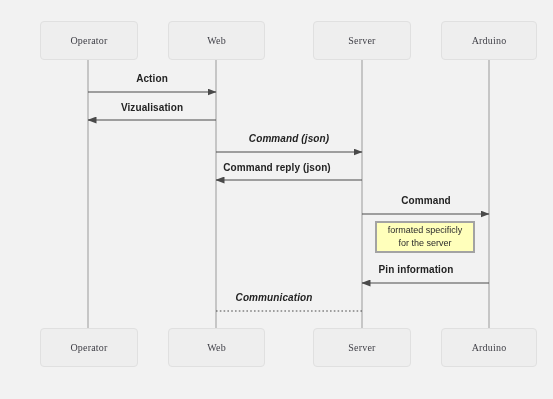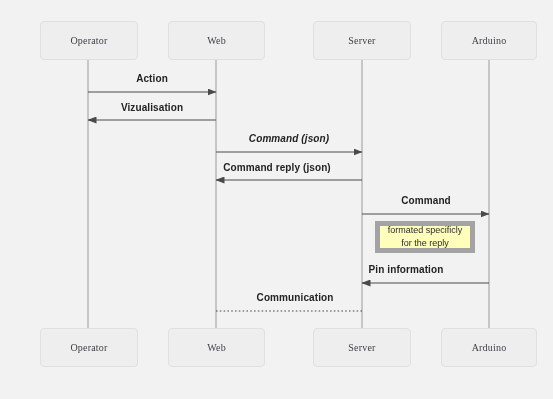--- a/index.html
+++ b/index.html
@@ -47,21 +47,21 @@
     font-size: 10px;
     font-weight: bold;
     color: #232323;
     white-space: nowrap;
     transform: translateX(-50%);
     letter-spacing: 0.1px;
   }
   .note-box {
     position: absolute;
     background: #ffffbb;
-    border: 5px solid #a3a3a3;
+    border: 2px solid #a3a3a3;
     box-sizing: border-box;
     display: flex;
     flex-direction: column;
     align-items: center;
     justify-content: center;
   }
   .note-line {
     font-family: "Liberation Sans", sans-serif;
     font-size: 9px;
     color: #2b2b2b;
@@ -132,21 +132,21 @@
   </div>
   <div class="actor-box" style="left:441px; top:328px; width:96px; height:39px;">
     <span class="actor-label">Arduino</span>
   </div>
 
   <span class="msg-label" style="left:152px; top:73px;">Action</span>
   <span class="msg-label" style="left:152px; top:102px;">Vizualisation</span>
   <span class="msg-label" style="left:289px; top:133px;font-style:italic;">Command (json)</span>
   <span class="msg-label" style="left:277px; top:162px;">Command reply (json)</span>
   <span class="msg-label" style="left:426px; top:195px;text-align:center;">Command</span>
-  <span class="msg-label" style="left:406px; top:264px;">Pin information</span>
-  <span class="msg-label" style="left:295px; top:292px;">Communication</span>
+  <span class="msg-label" style="left:416px; top:264px;">Pin information</span>
+  <span class="msg-label" style="left:274px; top:292px;font-style:italic;">Communication</span>
 
   <div class="note-box" style="left:375px; top:221px; width:100px; height:32px;">
     <span class="note-line">formated specificly</span>
-    <span class="note-line">for the reply</span>
+    <span class="note-line">for the server</span>
   </div>
 
 </div>
 
 </body></html>

